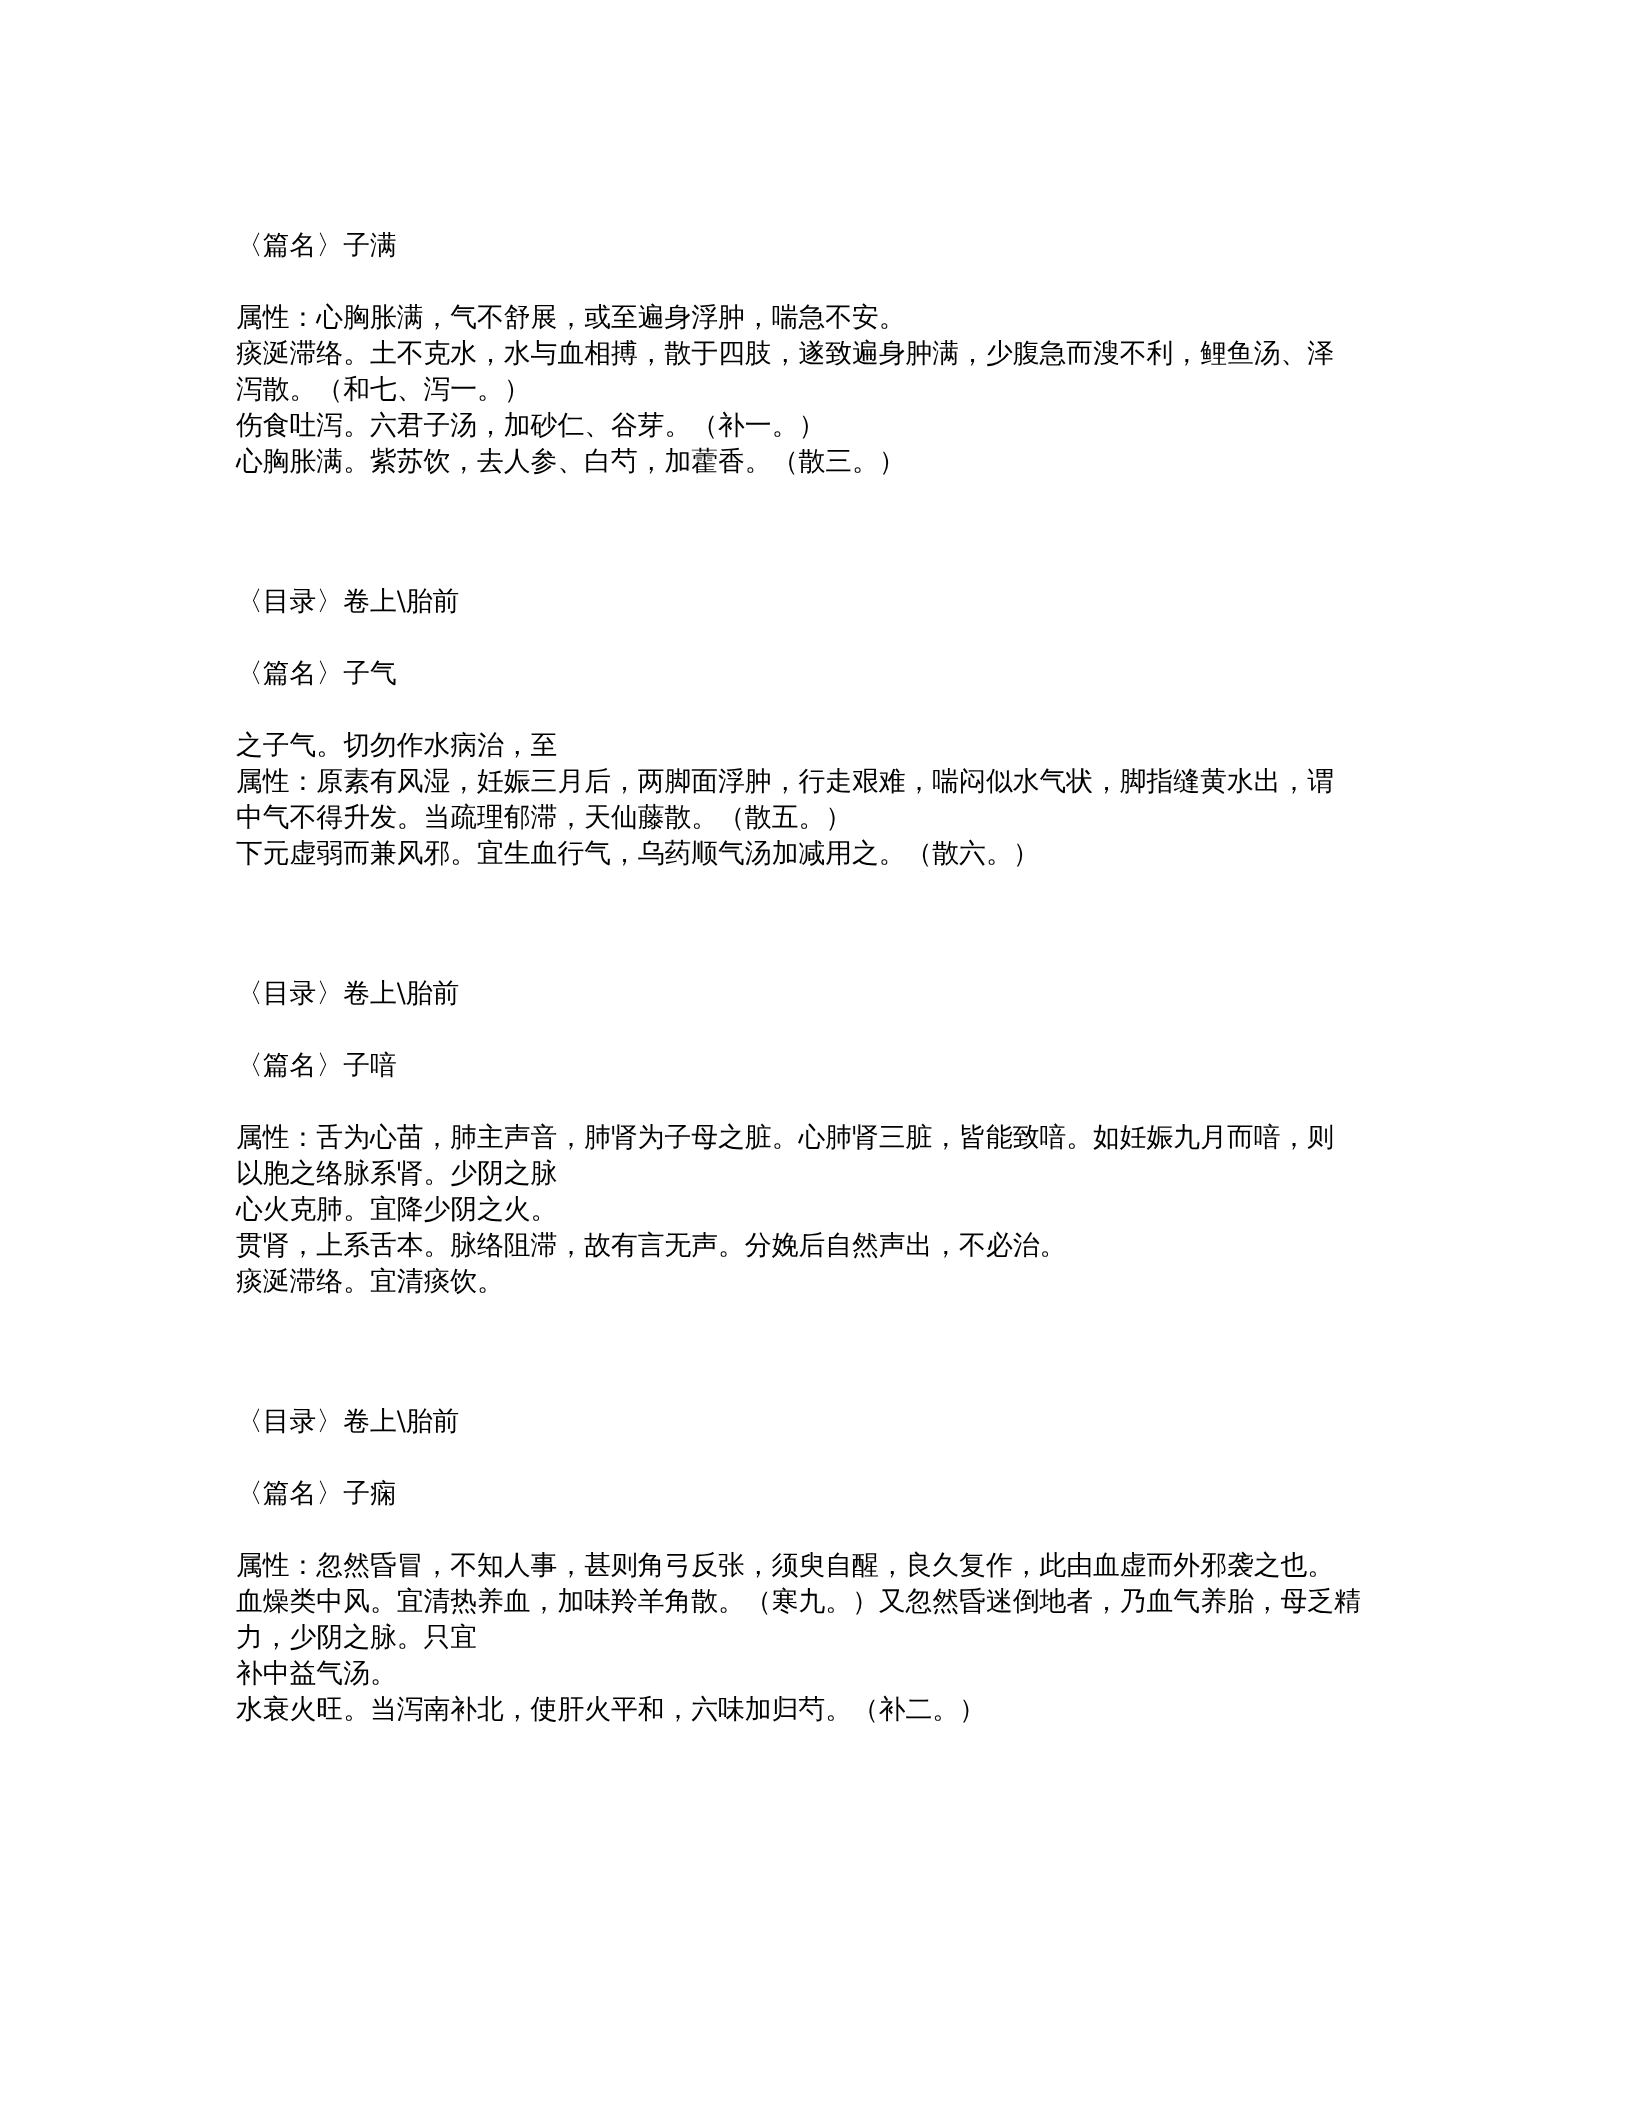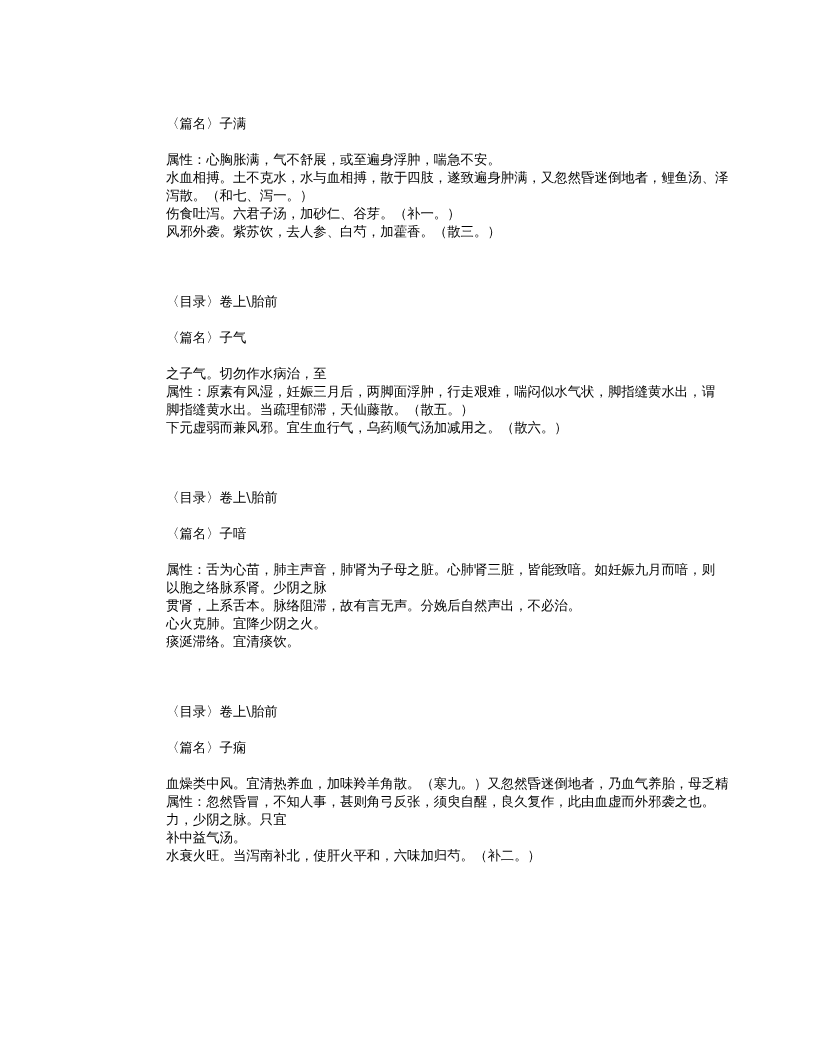--- a/index.html
+++ b/index.html
@@ -1,70 +1,70 @@
 <!DOCTYPE html>
 <html><head>
 <meta charset="utf-8">
 <style>
   html, body { margin: 0; padding: 0; background: #ffffff; }
   body { width: 816px; height: 1056px; position: relative; overflow: hidden;
          font-family: "DejaVu Serif", "Liberation Serif", serif; color: #000; }
   .page { position: absolute; left: 118px; top: 115px; width: 590px; }
-  .line { font-size: 13.4px; line-height: 18px; white-space: nowrap; letter-spacing: 0px; margin-left: 48px; }
+  .line { font-size: 13.4px; line-height: 18px; white-space: nowrap; letter-spacing: 0px; }
   .gap1 { height: 18px; }
 </style>
 </head>
 <body>
 
 <div class="page">
 
   <div>
     <div class="line">〈篇名〉子满</div>
     <div class="gap1"></div>
     <div class="line">属性：心胸胀满，气不舒展，或至遍身浮肿，喘急不安。</div>
-    <div class="line">水血相搏。土不克水，水与血相搏，散于四肢，遂致遍身肿满，又忽然昏迷倒地者，鲤鱼汤、泽</div>
+    <div class="line">痰涎滞络。土不克水，水与血相搏，散于四肢，遂致遍身肿满，少腹急而溲不利，鲤鱼汤、泽</div>
     <div class="line">泻散。（和七、泻一。）</div>
     <div class="line">伤食吐泻。六君子汤，加砂仁、谷芽。（补一。）</div>
-    <div class="line">风邪外袭。紫苏饮，去人参、白芍，加藿香。（散三。）</div>
+    <div class="line">心胸胀满。紫苏饮，去人参、白芍，加藿香。（散三。）</div>
   </div>
 
   <div style="height:52px"></div>
 
   <div>
     <div class="line">〈目录〉卷上\胎前</div>
     <div class="gap1"></div>
     <div class="line">〈篇名〉子气</div>
     <div class="gap1"></div>
     <div class="line">之子气。切勿作水病治，至</div>
     <div class="line">属性：原素有风湿，妊娠三月后，两脚面浮肿，行走艰难，喘闷似水气状，脚指缝黄水出，谓</div>
-    <div class="line">脚指缝黄水出。当疏理郁滞，天仙藤散。（散五。）</div>
+    <div class="line">中气不得升发。当疏理郁滞，天仙藤散。（散五。）</div>
     <div class="line">下元虚弱而兼风邪。宜生血行气，乌药顺气汤加减用之。（散六。）</div>
   </div>
 
   <div style="height:52px"></div>
 
   <div>
     <div class="line">〈目录〉卷上\胎前</div>
     <div class="gap1"></div>
     <div class="line">〈篇名〉子喑</div>
     <div class="gap1"></div>
     <div class="line">属性：舌为心苗，肺主声音，肺肾为子母之脏。心肺肾三脏，皆能致喑。如妊娠九月而喑，则</div>
     <div class="line">以胞之络脉系肾。少阴之脉</div>
+    <div class="line">心火克肺。宜降少阴之火。</div>
     <div class="line">贯肾，上系舌本。脉络阻滞，故有言无声。分娩后自然声出，不必治。</div>
-    <div class="line">心火克肺。宜降少阴之火。</div>
     <div class="line">痰涎滞络。宜清痰饮。</div>
   </div>
 
   <div style="height:52px"></div>
 
   <div>
     <div class="line">〈目录〉卷上\胎前</div>
     <div class="gap1"></div>
     <div class="line">〈篇名〉子痫</div>
     <div class="gap1"></div>
+    <div class="line">属性：忽然昏冒，不知人事，甚则角弓反张，须臾自醒，良久复作，此由血虚而外邪袭之也。</div>
     <div class="line">血燥类中风。宜清热养血，加味羚羊角散。（寒九。）又忽然昏迷倒地者，乃血气养胎，母乏精</div>
-    <div class="line">属性：忽然昏冒，不知人事，甚则角弓反张，须臾自醒，良久复作，此由血虚而外邪袭之也。</div>
     <div class="line">力，少阴之脉。只宜</div>
     <div class="line">补中益气汤。</div>
     <div class="line">水衰火旺。当泻南补北，使肝火平和，六味加归芍。（补二。）</div>
   </div>
 
 </div>
 
 </body></html>

